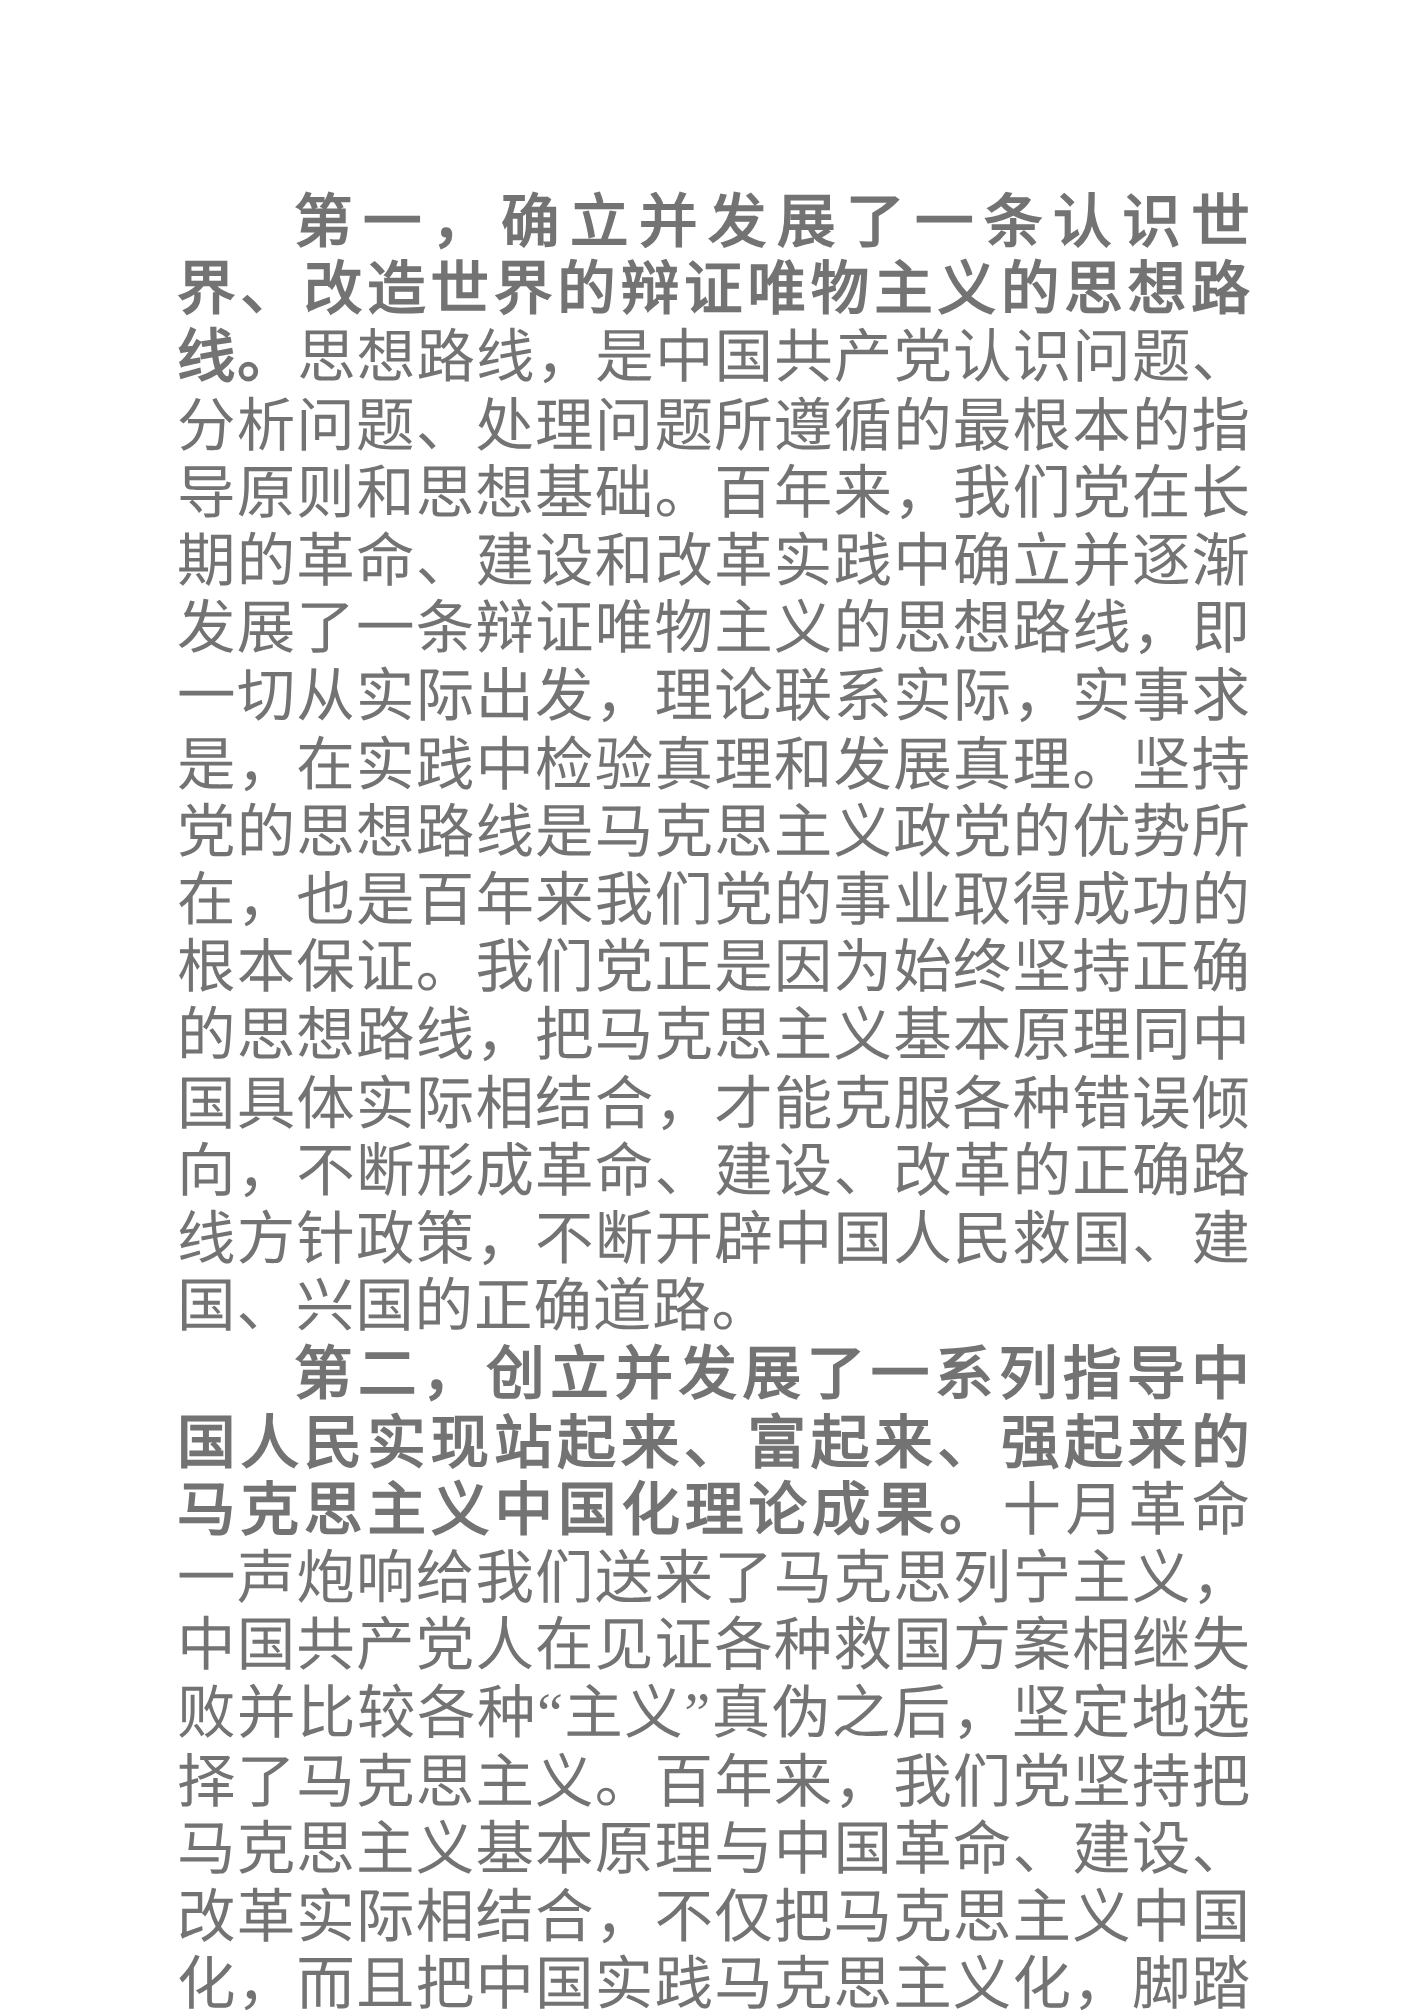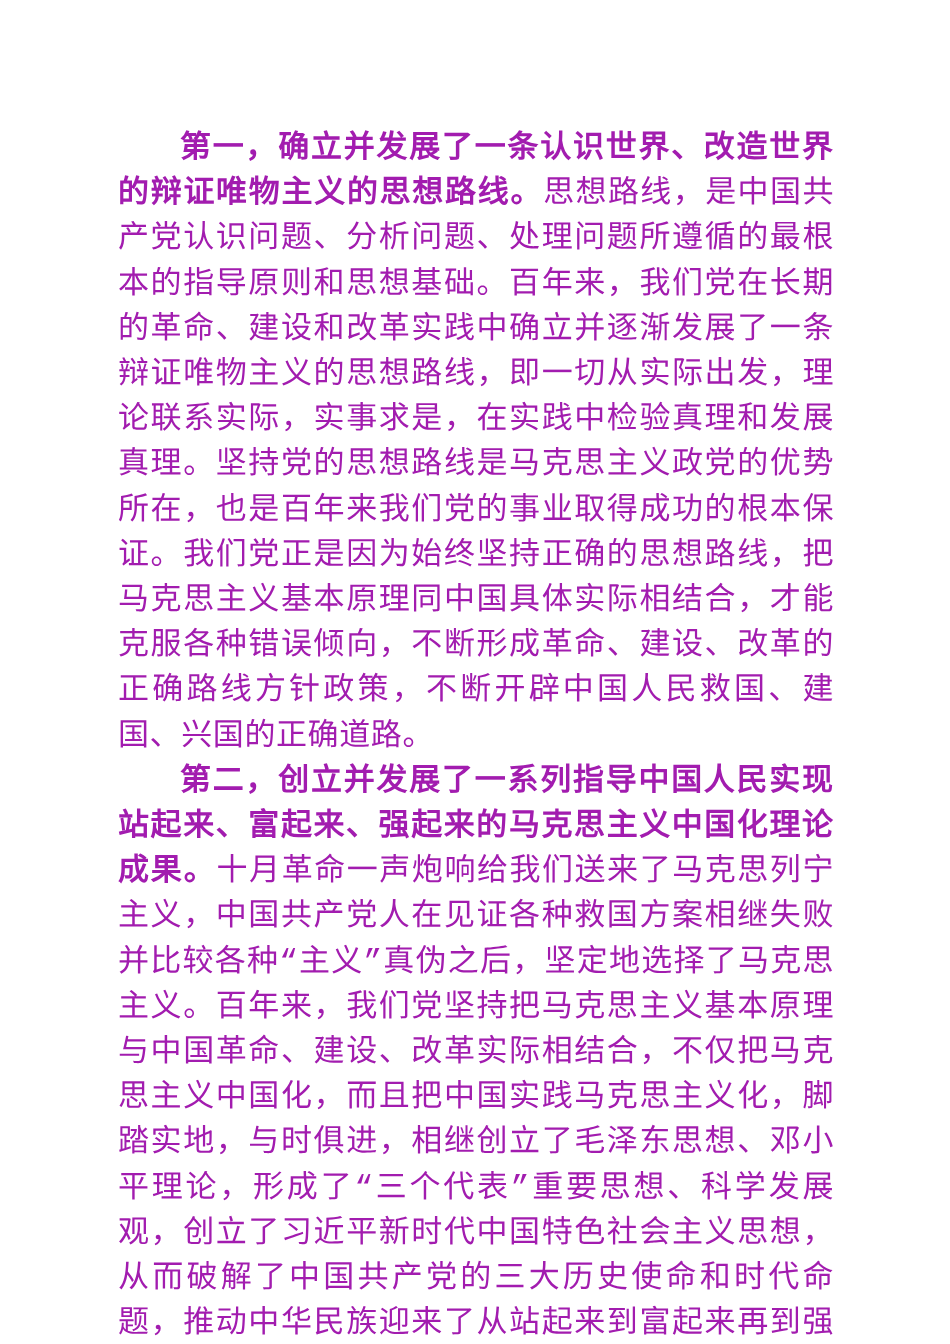--- a/index.html
+++ b/index.html
@@ -21,24 +21,24 @@
 
   .doc-body {
     position: absolute;
     left: 118px;
     top: 126px;
     width: 716px;
   }
 
   .para {
     margin: 0 0 0 0;
-    font-family: Liberation Mono, monospace;
-    font-size: 31px;
+    font-family: Liberation Serif, serif;
+    font-size: 39px;
     line-height: 45.2px;
-    color: #a21caf;
+    color: #737373;
     text-align: justify;
     text-justify: inter-character;
     text-indent: 2em;
     letter-spacing: 0.6px;
     word-break: break-all;
     -webkit-font-smoothing: antialiased;
   }
 
   .para + .para {
     margin-top: 0px;

